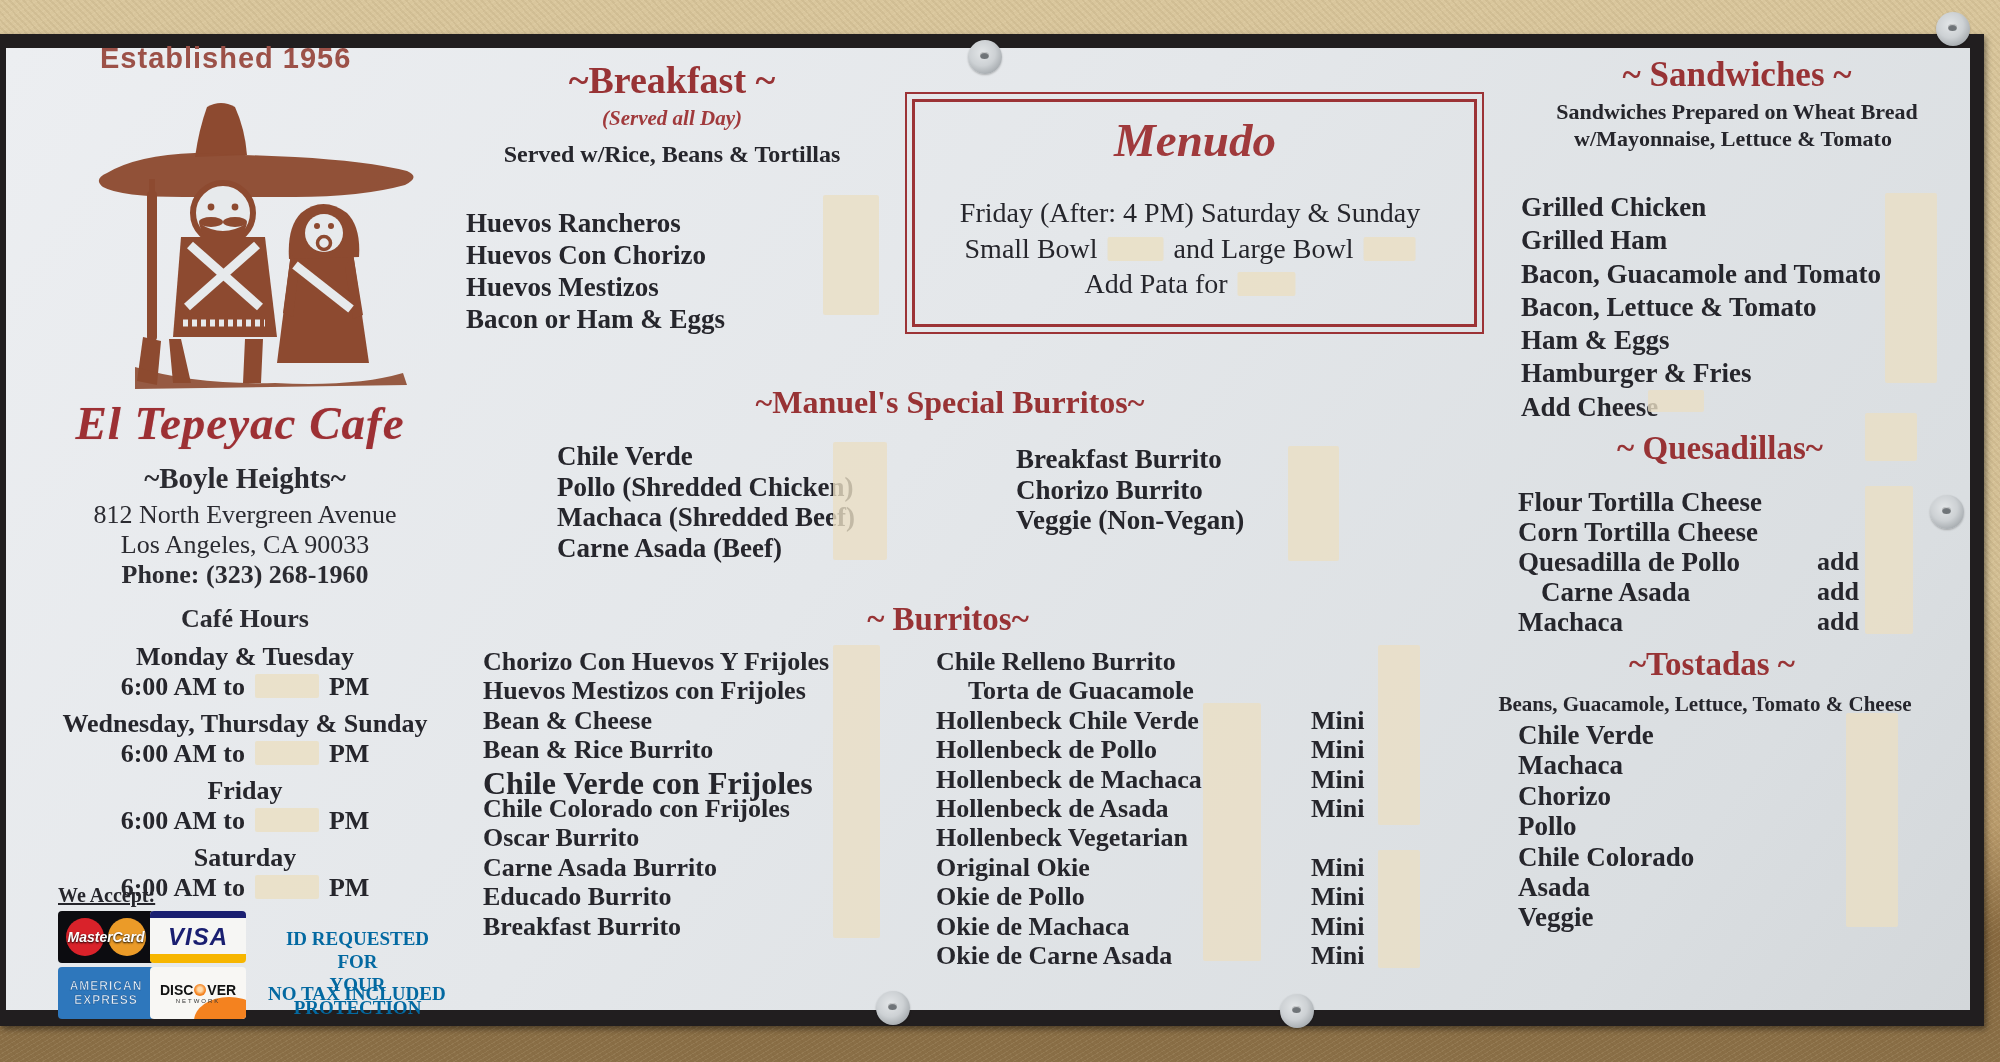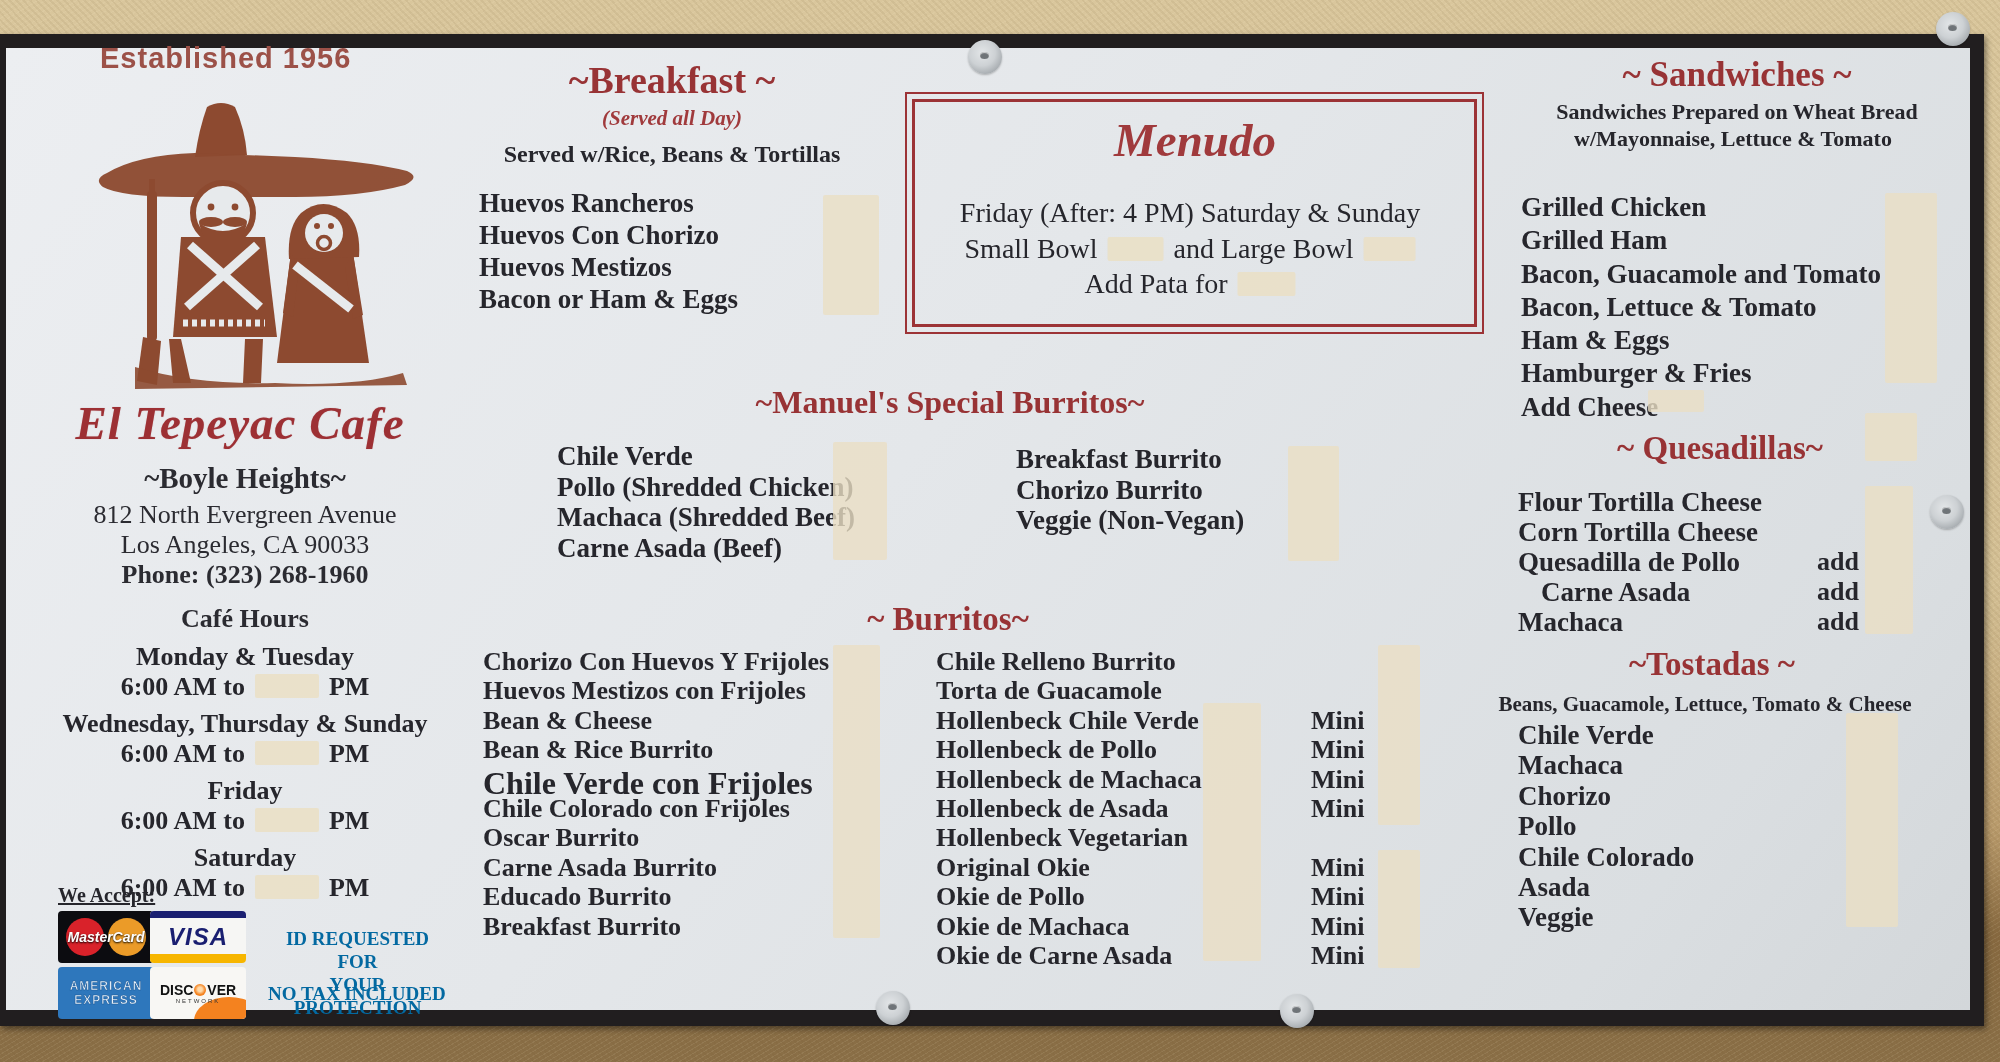--- a/index.html
+++ b/index.html
@@ -174,21 +174,21 @@
 </div>
 
 <div class="pay-note" style="left:270px;top:927px;width:175px;text-align:center;">
   <span>ID REQUESTED FOR</span><br><span>YOUR PROTECTION</span>
 </div>
 <div class="pay-note" style="left:268px;top:982px;">NO TAX INCLUDED</div>
 
 <div class="sec-title" style="left:672px;top:58px;font-size:38px;">~Breakfast ~</div>
 <div class="sec-title red-it" style="left:672px;top:106px;font-size:21px;">(Served all Day)</div>
 <div class="note" style="left:672px;top:141px;font-size:24px;">Served w/Rice, Beans &amp; Tortillas</div>
-<div class="list" style="left:466px;top:188px;margin-left:13px;">
+<div class="list" style="left:466px;top:208px;">
     <div class="itm" style="font-size:27px;height:32px;">Huevos Rancheros</div>
     <div class="itm" style="font-size:27px;height:32px;">Huevos Con Chorizo</div>
     <div class="itm" style="font-size:27px;height:32px;">Huevos Mestizos</div>
     <div class="itm" style="font-size:27px;height:32px;">Bacon or Ham &amp; Eggs</div>
   </div>
 
 <div class="menudo-box">
     <div class="menudo-inner"></div>
   </div>
 <div class="sec-title red-it" style="left:1195px;top:113px;font-size:47px;">Menudo</div>
@@ -224,21 +224,21 @@
     <div class="itm" style="font-size:26px;height:29.4px;">Oscar Burrito</div>
     <div class="itm" style="font-size:26px;height:29.4px;">Carne Asada Burrito</div>
     <div class="itm" style="font-size:26px;height:29.4px;">Educado Burrito</div>
     <div class="itm" style="font-size:26px;height:29.4px;">Breakfast Burrito</div>
   </div>
 <div class="list" style="left:936px;top:647px;width:470px;">
     <div class="row" style="height:29.4px;">
     <span class="itm" style="font-size:26px;">Chile Relleno Burrito</span>
     
   </div>
-    <div class="row" style="height:29.4px;">
+    <div class="row" style="height:29.4px;margin-left:32px;">
     <span class="itm" style="font-size:26px;">Torta de Guacamole</span>
     
   </div>
     <div class="row" style="height:29.4px;">
     <span class="itm" style="font-size:26px;">Hollenbeck Chile Verde</span>
     <span class="itm col2" style="left:375px;font-size:26px;">Mini</span>
   </div>
     <div class="row" style="height:29.4px;">
     <span class="itm" style="font-size:26px;">Hollenbeck de Pollo</span>
     <span class="itm col2" style="left:375px;font-size:26px;">Mini</span>

